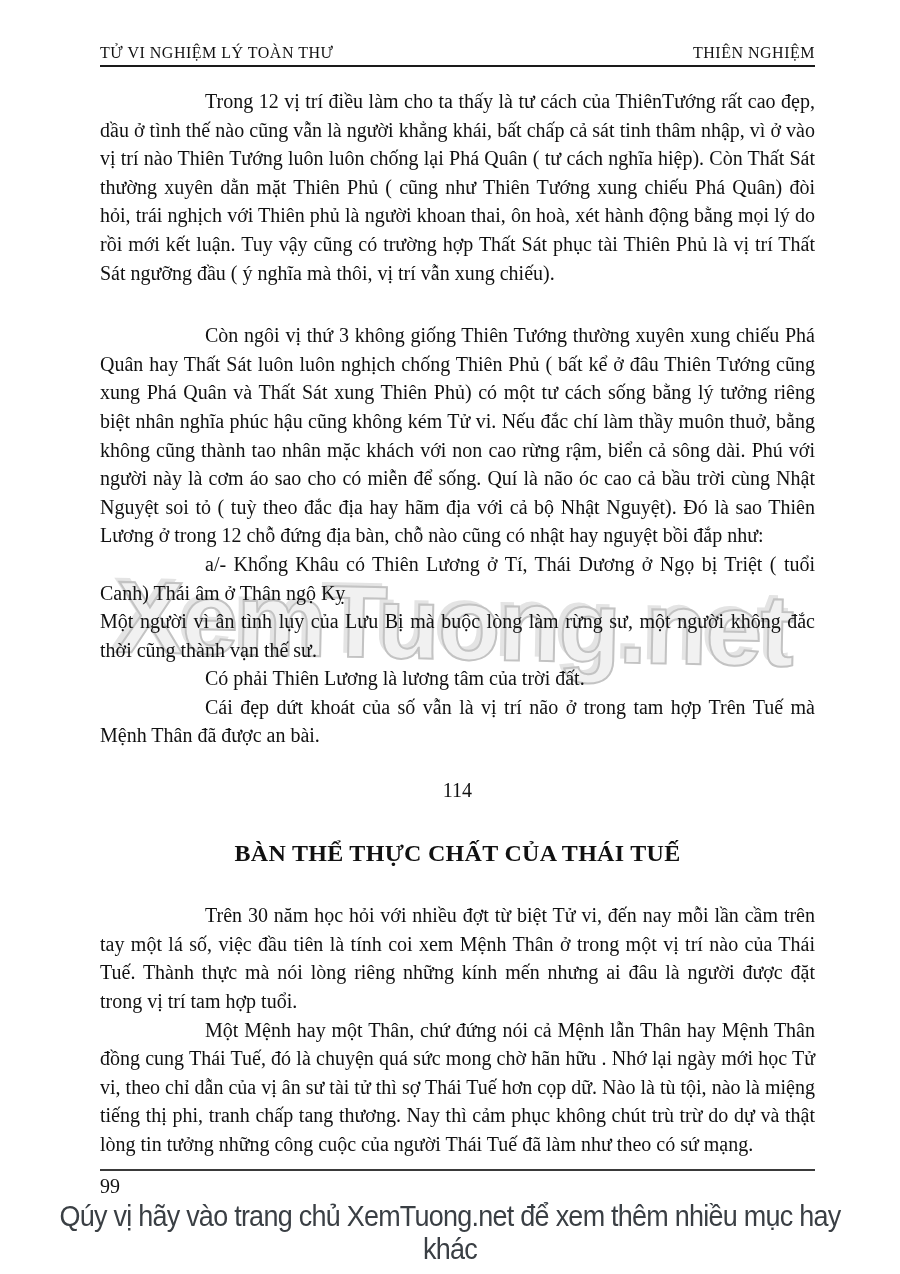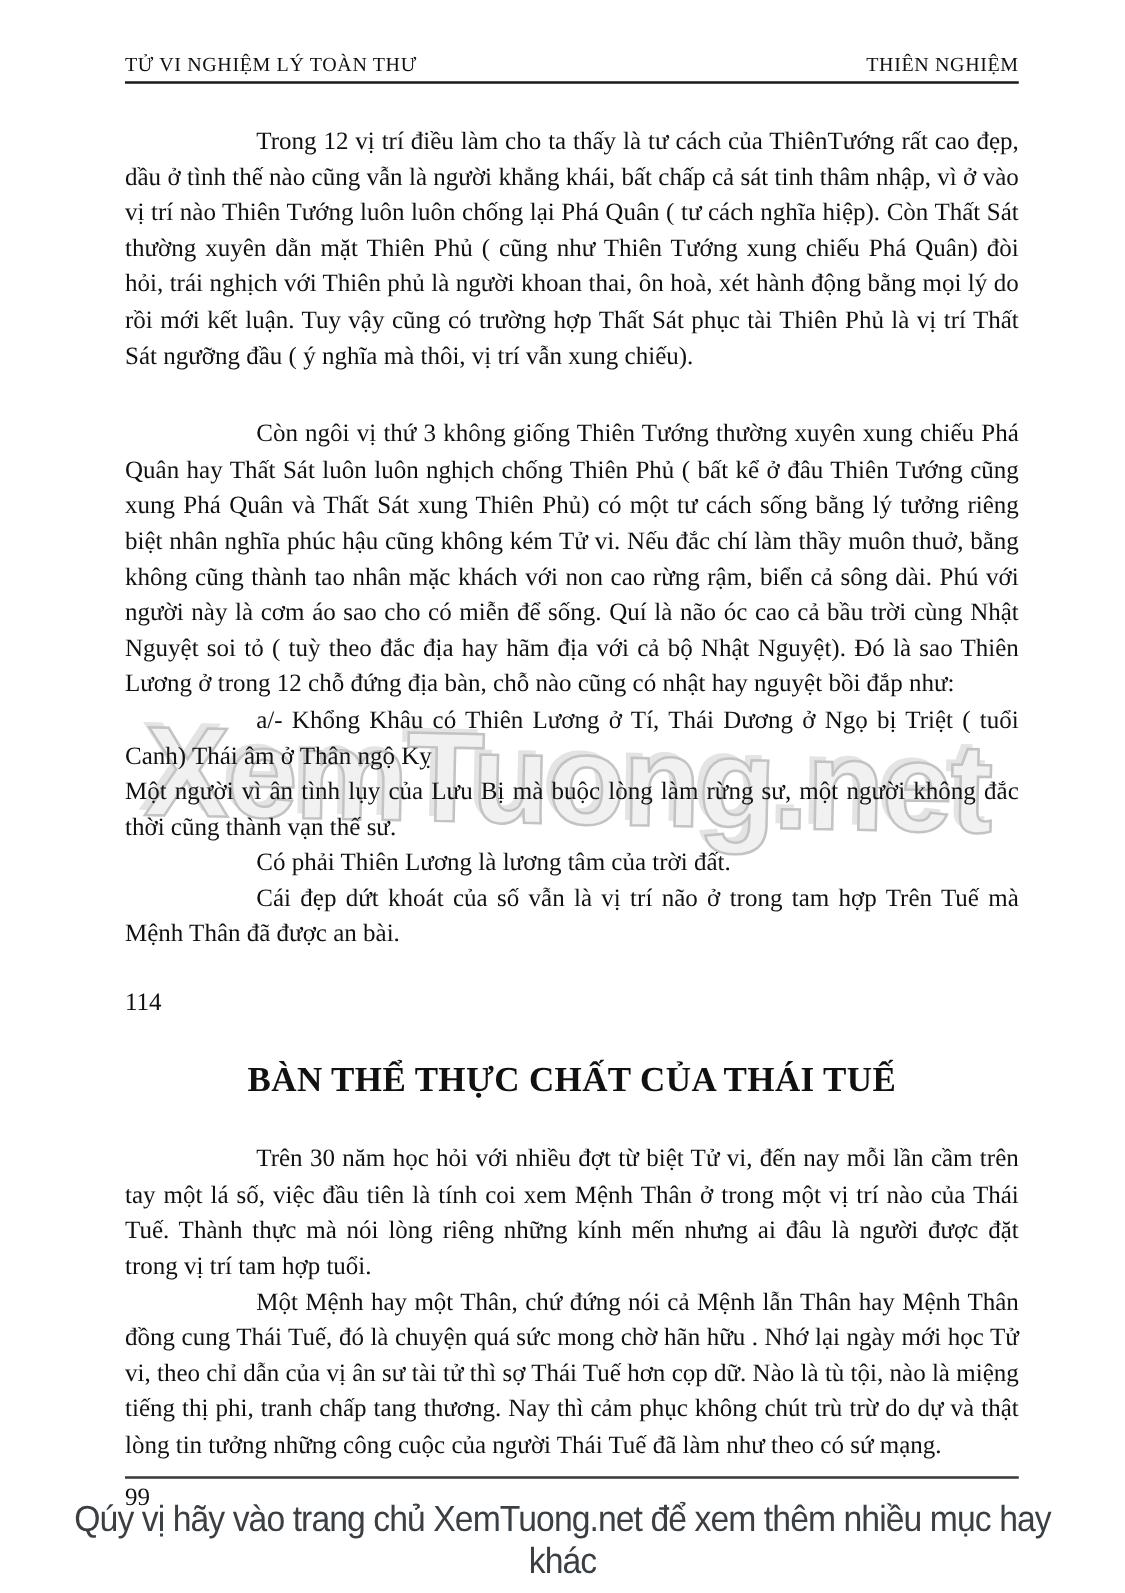--- a/index.html
+++ b/index.html
@@ -17,37 +17,37 @@
     justify-content:space-between;
     align-items:flex-end;
     font-size:16px;
     letter-spacing:0.5px;
     border-bottom:2px solid #1a1a1a;
     padding-bottom:3px;
   }
   .content{
     position:relative;
     z-index:1;
-    margin:32px 85px 0 100px;
+    margin:20px 85px 0 100px;
     font-size:20px;
     line-height:28.6px;
     text-align:justify;
   }
   .para{margin:0;}
   .para.indent{text-indent:105px;}
   .gap-top{margin-top:34px;}
   .inline-pagenum{
     margin-top:26px;
-    text-align:left;
+    text-align:center;
   }
   .section-heading{
     margin-top:34px;
     text-align:center;
     font-weight:bold;
-    font-size:28px;
+    font-size:24px;
     letter-spacing:0.3px;
   }
   .watermark{
     position:absolute;
     z-index:0;
     top:566px;
     left:84px;
     width:740px;
     text-align:center;
     transform:rotate(1.2deg);

